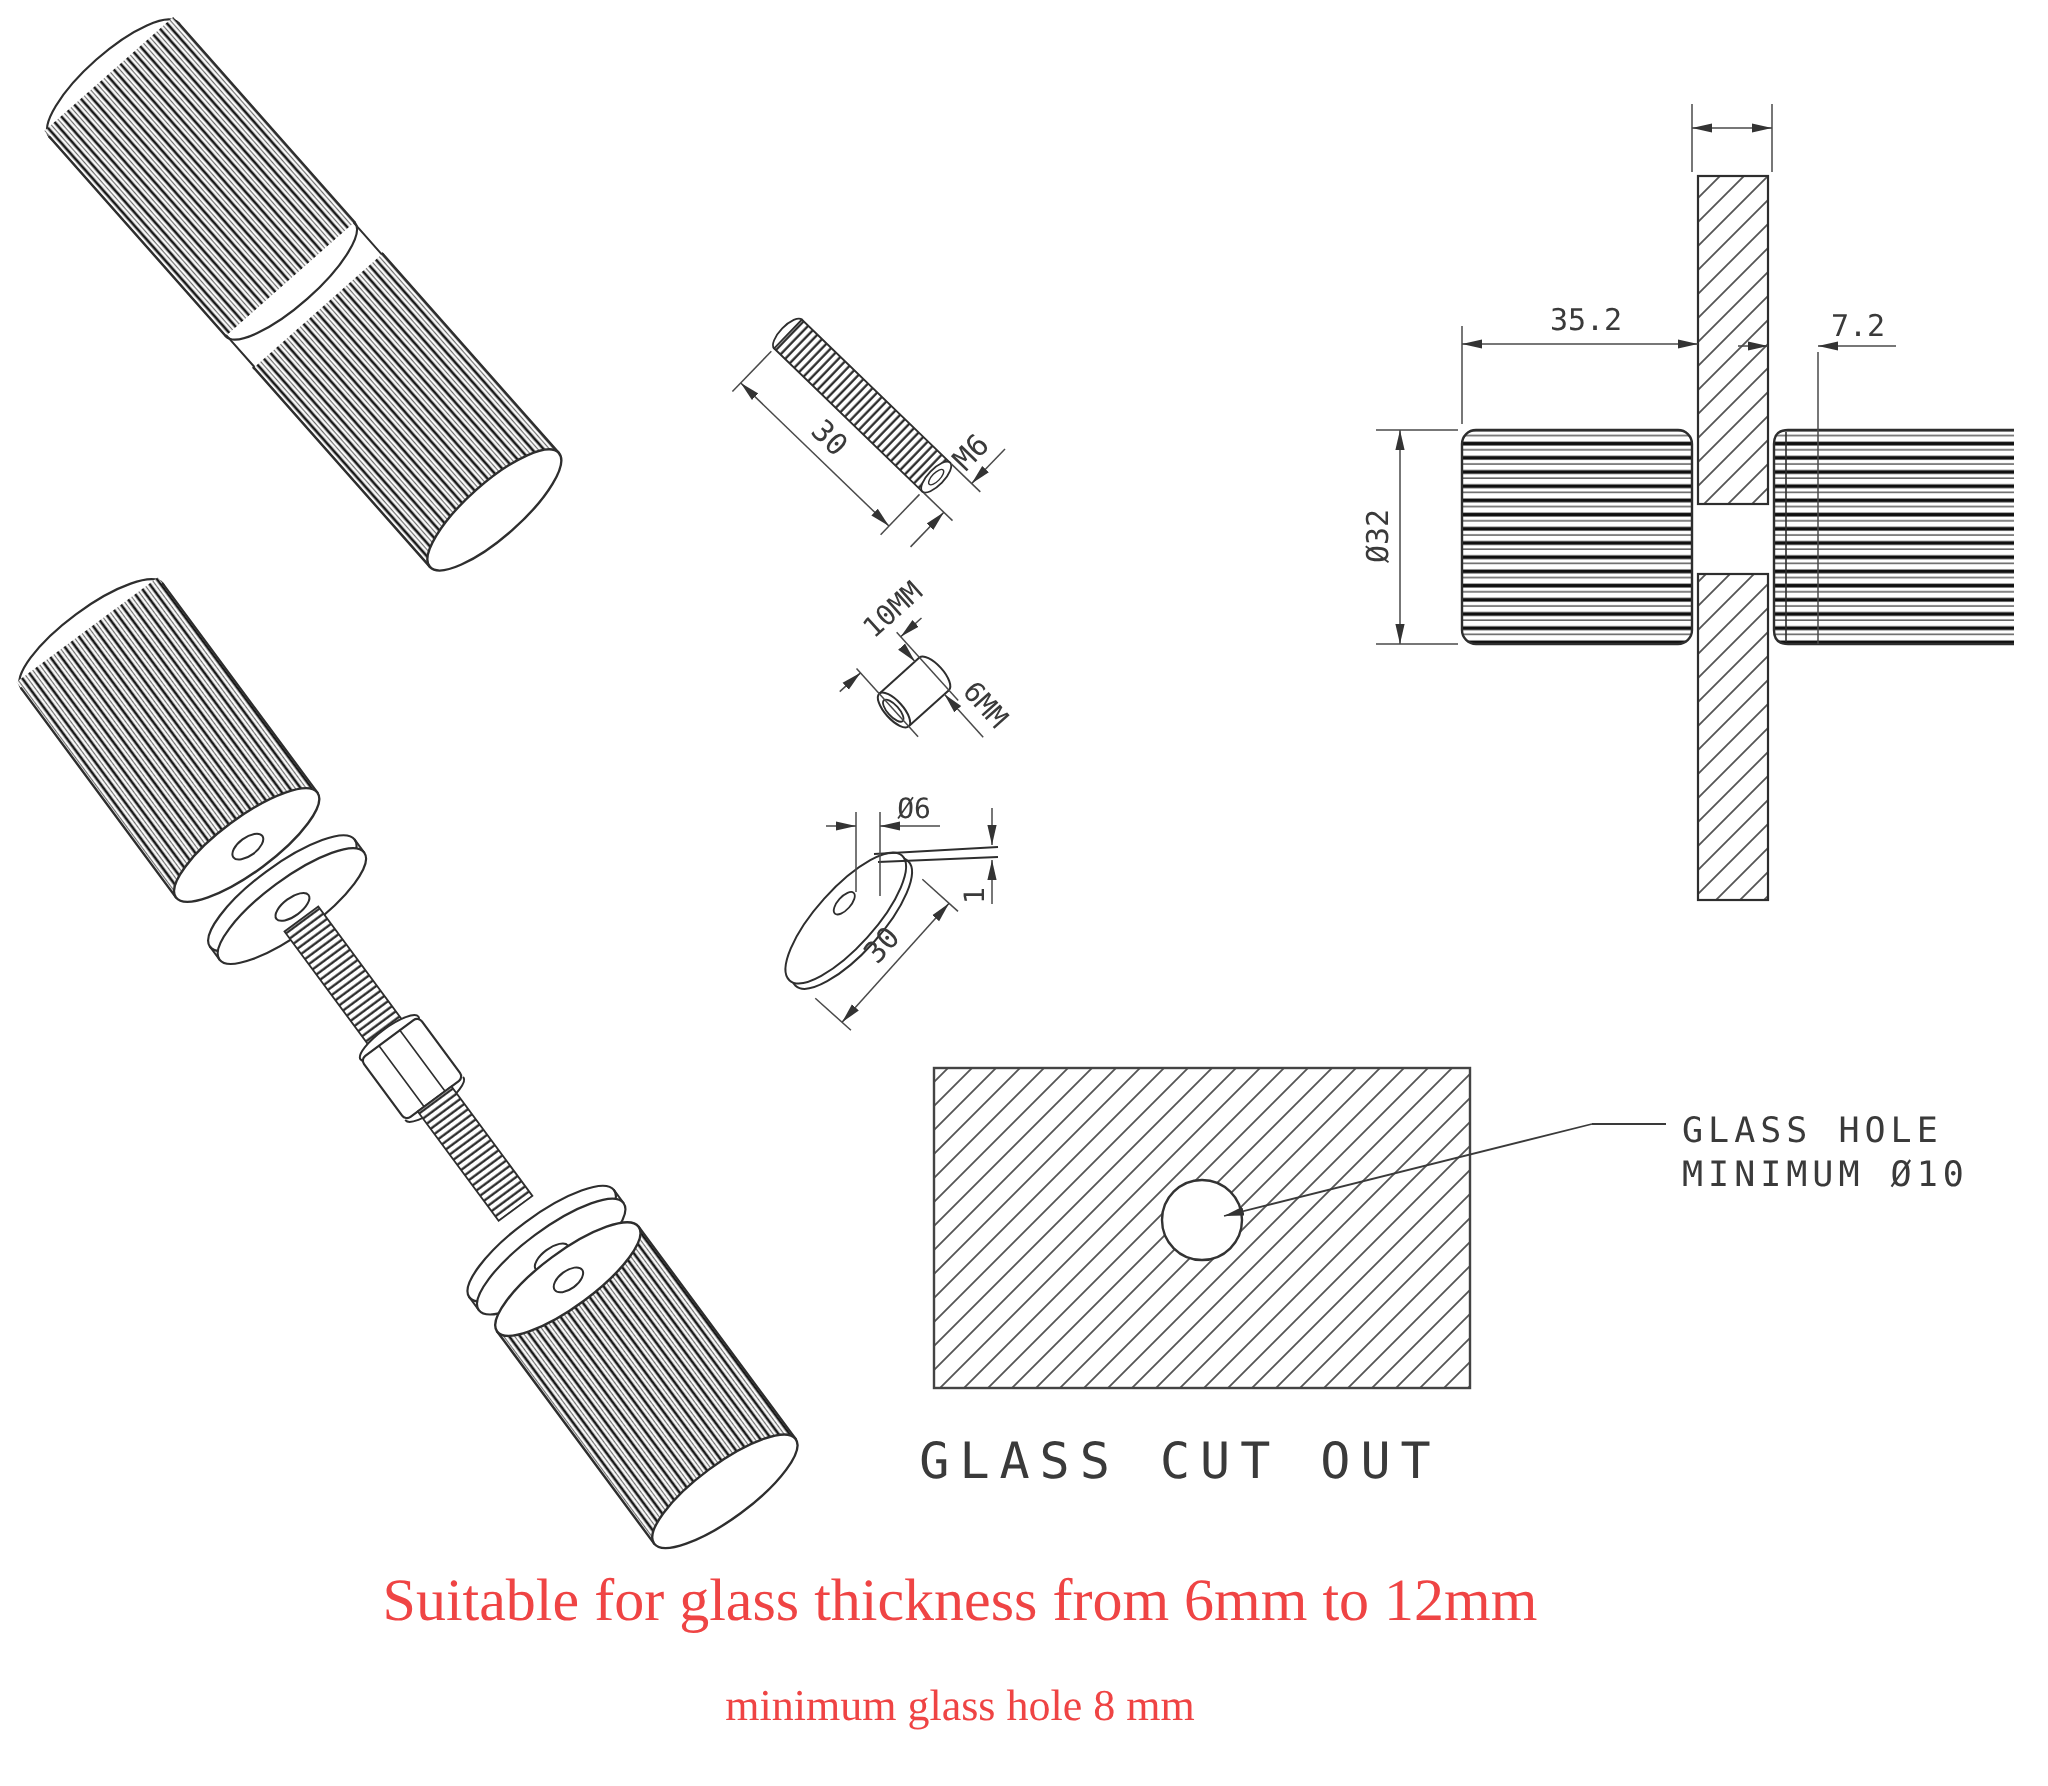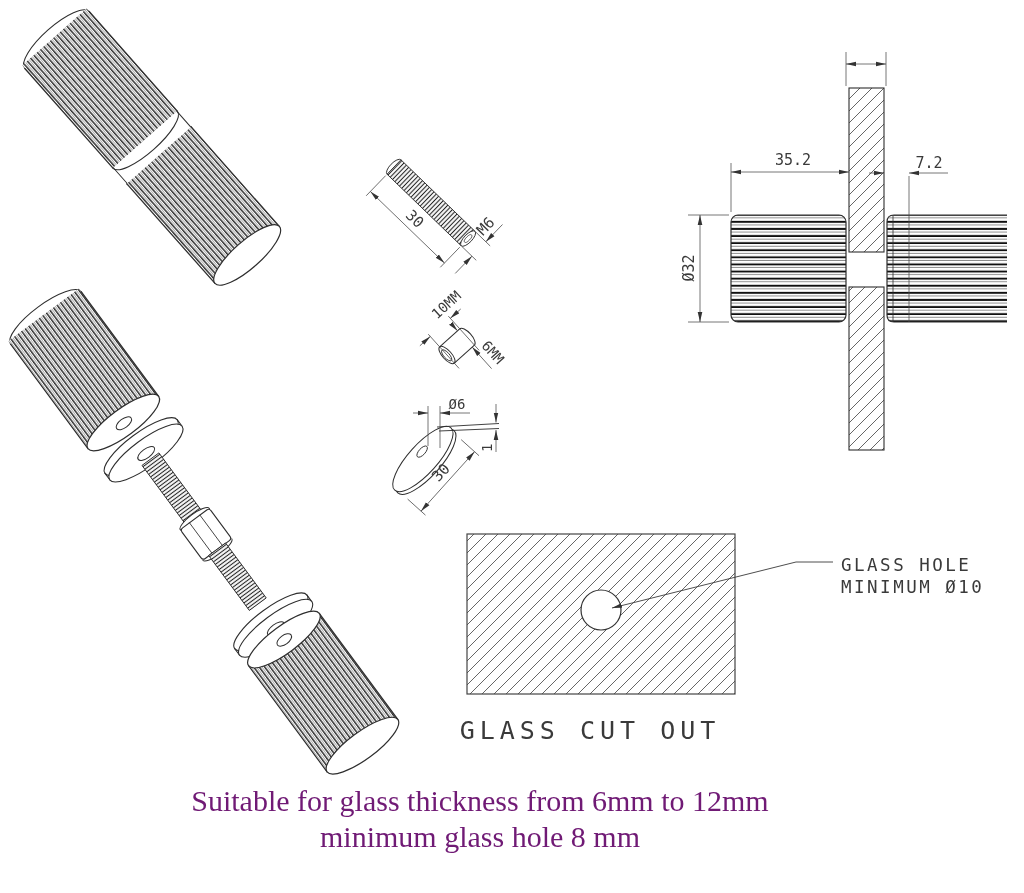--- a/index.html
+++ b/index.html
@@ -1,22 +1,22 @@
 <!DOCTYPE html>
 <html><head>
 <meta charset="utf-8">
 <style>
   html,body{margin:0;padding:0;background:#ffffff;}
   .page{position:relative;width:1024px;height:893px;background:#ffffff;overflow:hidden;
         font-family:"Liberation Sans",sans-serif;}
   svg text{font-family:"DejaVu Sans Mono",monospace;fill:#3a3a3a;}
   .captions{position:absolute;left:0;top:784px;width:960px;text-align:center;
-            font-family:"Liberation Serif",serif;color:#701a75;}
+            font-family:"Liberation Serif",serif;color:#ef4444;}
   .captions .cap1{font-size:30px;line-height:34px;}
-  .captions .cap2{font-size:30px;line-height:34px;margin-top:2px;}
+  .captions .cap2{font-size:22px;line-height:34px;margin-top:18px;}
 </style>
 </head>
 <body>
 
 <div class="page">
 
 <svg width="1024" height="893" viewBox="0 0 1024 893">
   <defs>
     <pattern id="knurl" patternUnits="userSpaceOnUse" width="6" height="4.4">
       <rect width="6" height="4.4" fill="#ffffff"></rect>

